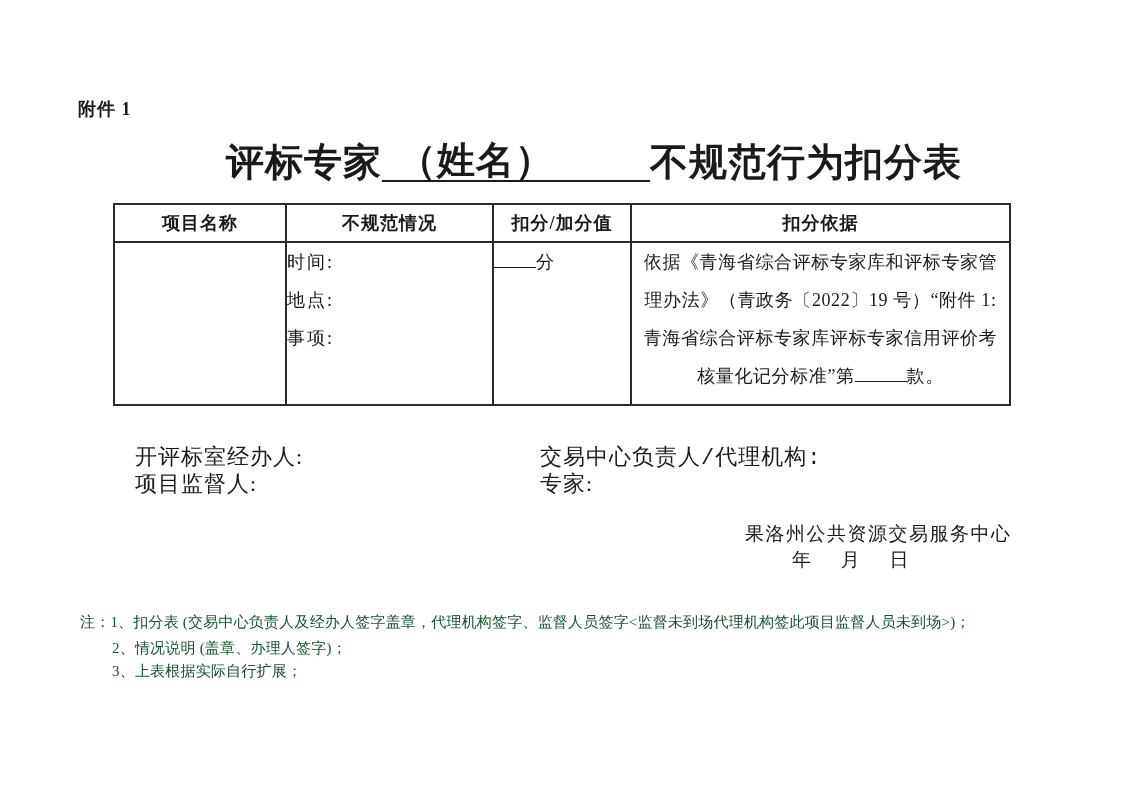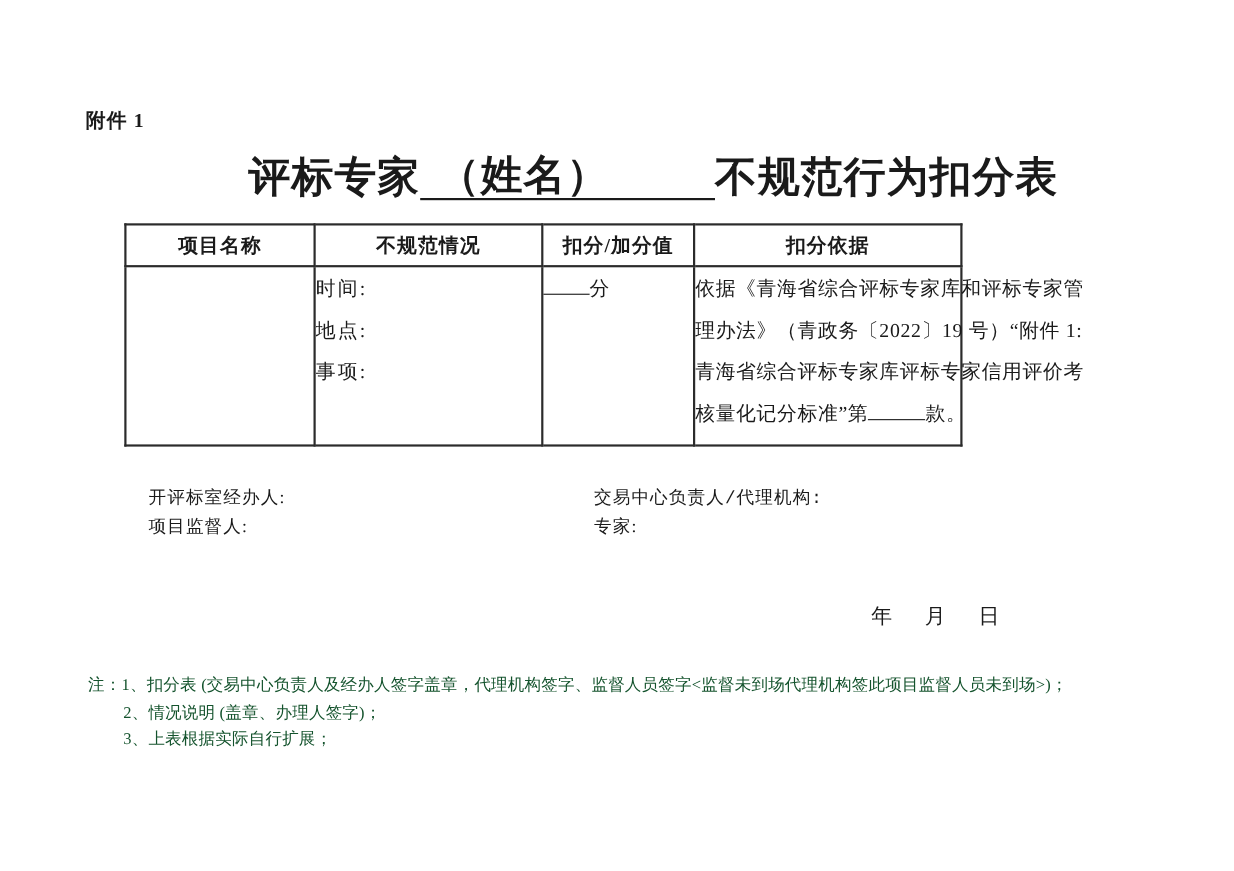--- a/index.html
+++ b/index.html
@@ -36,21 +36,21 @@
     border-bottom: 2.5px solid #1a1a1a;
     padding-left: 16px;
     box-sizing: border-box;
     vertical-align: bottom;
     line-height: 40px;
   }
   table.deduction {
     position: absolute;
     left: 113px;
     top: 203px;
-    width: 762px;
+    width: 898px;
     border-collapse: collapse;
     table-layout: fixed;
     font-size: 18px;
   }
   table.deduction td, table.deduction th {
     border: 2px solid #2b2b2b;
     padding: 0;
     vertical-align: top;
   }
   table.deduction th {
@@ -70,21 +70,21 @@
     border-bottom: 1.8px solid #1a1a1a;
     height: 17px;
     vertical-align: baseline;
   }
   .score-blank { width: 42px; }
   .basis-blank { width: 52px; }
   .cell-basis { padding: 9px 8px 0 9px; text-align: center; }
   .cell-basis div { line-height: 38px; letter-spacing: 0.6px; white-space: nowrap; }
   .sig {
     position: absolute;
-    font-size: 16px;
+    font-size: 22px;
     letter-spacing: 1px;
     white-space: nowrap;
   }
   .issuer-org {
     position: absolute;
     left: 745px;
     top: 521px;
     font-size: 19px;
     letter-spacing: 1.5px;
     white-space: nowrap;
@@ -147,19 +147,20 @@
       </td>
     </tr>
   </tbody>
     </table>
 
   <div class="sig" style="left:135px; top:442px;">开评标室经办人:</div>
   <div class="sig" style="left:135px; top:469px;">项目监督人:</div>
   <div class="sig" style="left:540px; top:442px;font-family:Liberation Mono, monospace;">交易中心负责人/代理机构:</div>
   <div class="sig" style="left:540px; top:469px;">专家:</div>
 
+  <div class="issuer-org">果洛州公共资源交易服务中心</div>
   <div class="issuer-date">年　 月　 日</div>
 
   <div class="note note-1"><span>注：</span><span>1、扣分表 (交易中心负责人及经办人签字盖章，代理机构签字、监督人员签字&lt;监督未到场代理机构签此项目监督人员未到场&gt;)；</span></div>
   <div class="note note-2">2、情况说明 (盖章、办理人签字)；</div>
   <div class="note note-3">3、上表根据实际自行扩展；</div>
 
 </div>
 
 </body></html>

